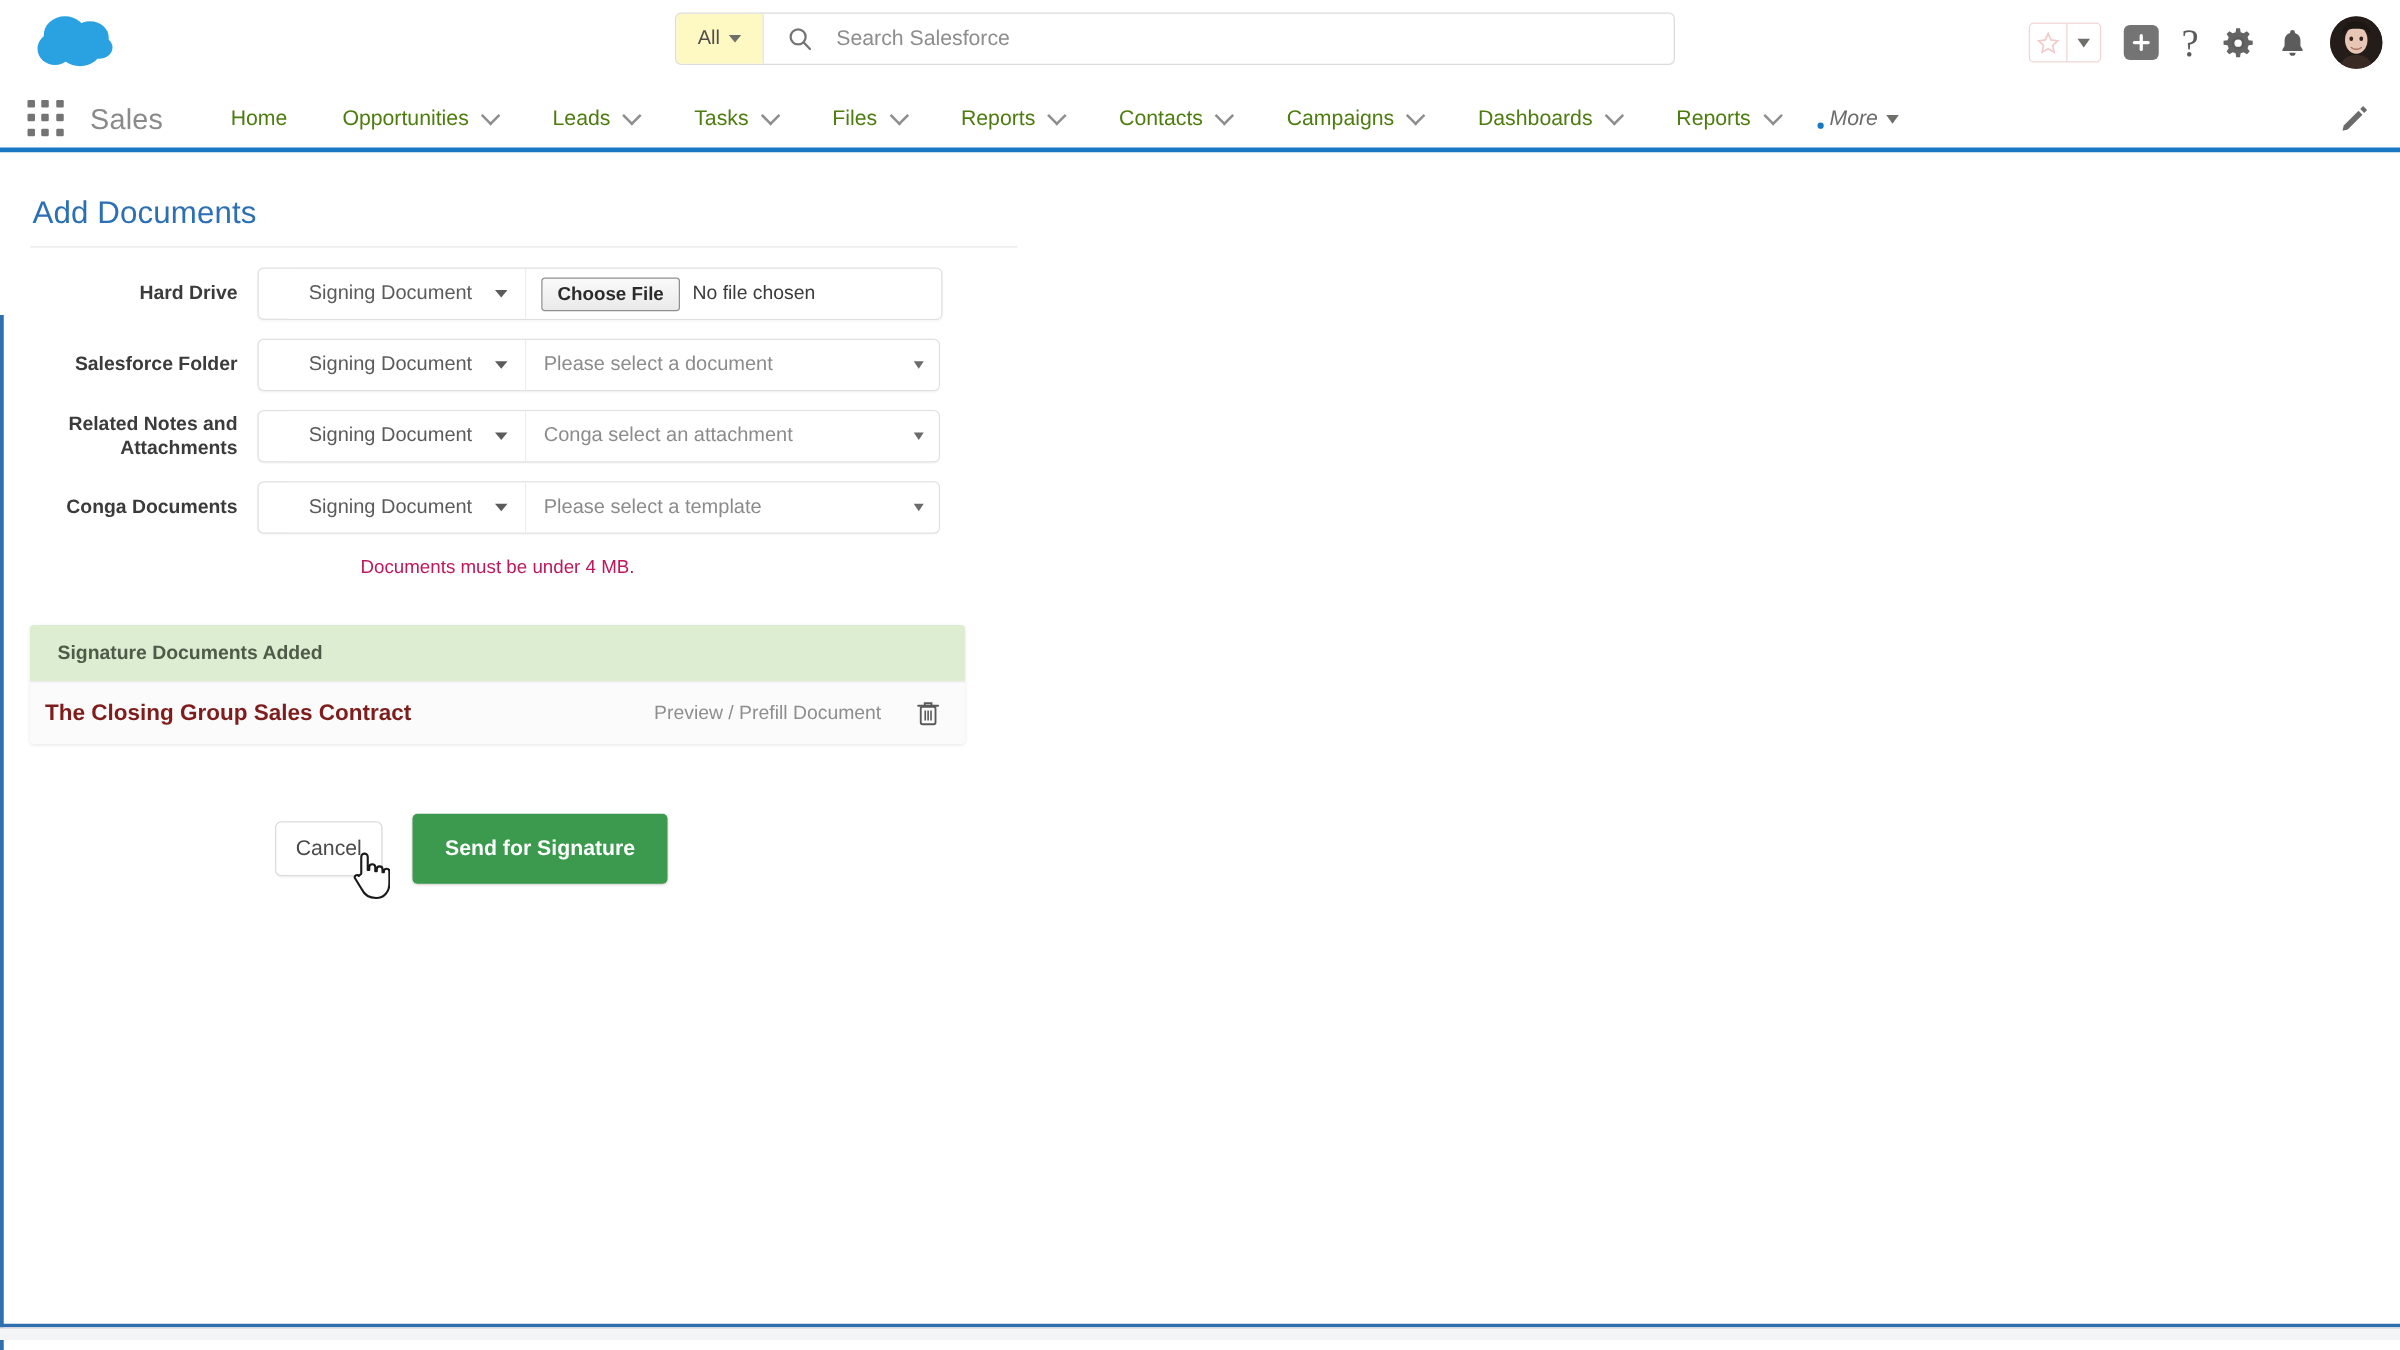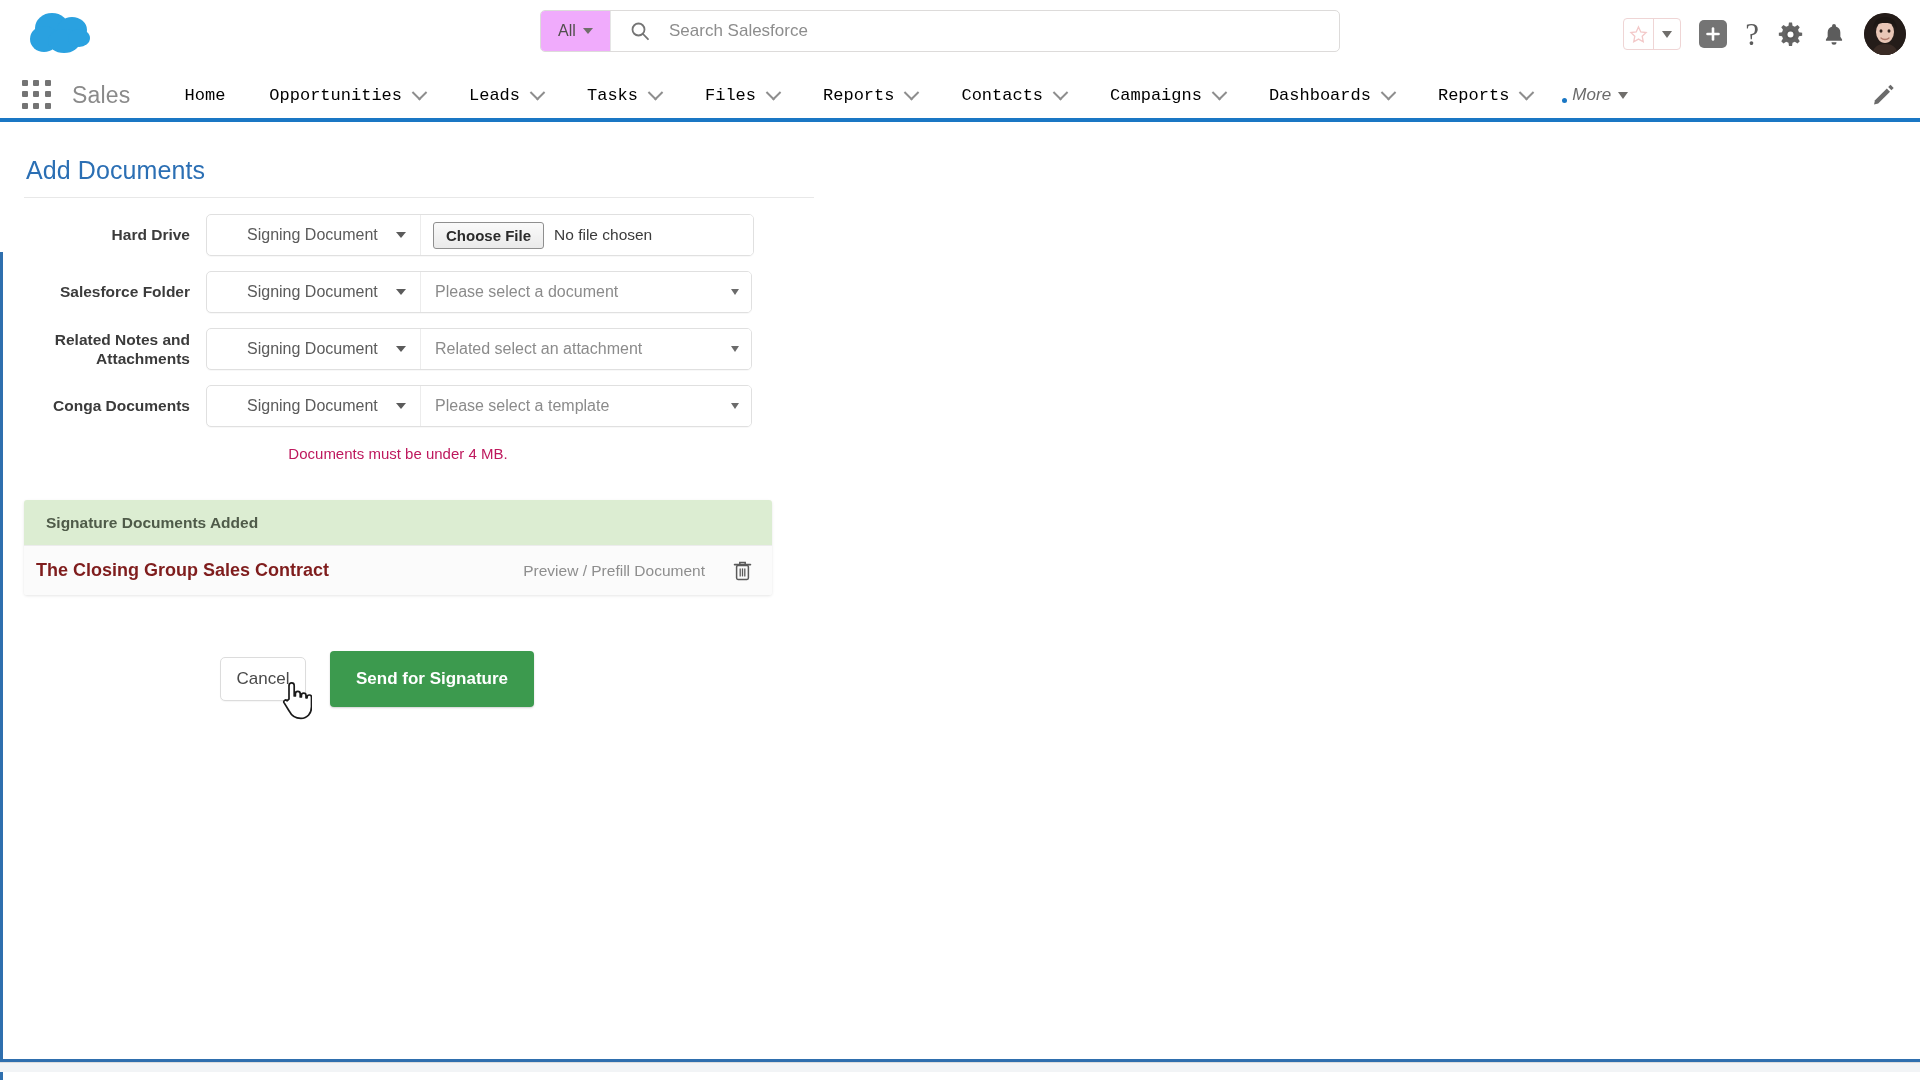--- a/index.html
+++ b/index.html
@@ -39,21 +39,21 @@
     background: #fff;
     overflow: hidden;
   }
   .search-scope {
     width: 70px;
     display: flex; align-items: center; justify-content: center;
     gap: 7px;
     font-size: 16px; color: #514f4d;
     border-right: 1px solid #e5e5e5;
     cursor: pointer;
-    background: #f0abfc;
+    background: #fef9c3;
   }
   .caret-dn {
     width: 0; height: 0;
     border-left: 5px solid transparent;
     border-right: 5px solid transparent;
     border-top: 6px solid #706e6b;
   }
   .search-icon-box {
     width: 58px;
     display: flex; align-items: center; justify-content: center;
@@ -158,25 +158,24 @@
     font-weight: 400;
     letter-spacing: .2px;
     white-space: nowrap;
   }
   .nav-items { display: flex; align-items: center; }
   .nav-item {
     display: flex; align-items: center;
     gap: 12px;
     padding: 0 22px;
     font-size: 17px;
-    color: #000000;
+    color: #4d7c0f;
     cursor: pointer;
     white-space: nowrap;
     height: 46px;
-    font-family: Liberation Mono, monospace;
   }
   .chev {
     display: inline-block;
     width: 11px; height: 11px;
     border-right: 2.2px solid #8e8e8e;
     border-bottom: 2.2px solid #8e8e8e;
     transform: rotate(45deg) translate(-2px,-2px);
   }
   .nav-more {
     display: flex; align-items: center; gap: 7px;
@@ -605,21 +604,21 @@
       </div>
 
       <div class="form-row">
         <div class="row-label">Related Notes and Attachments</div>
         <div class="field-group fg-w2">
           <div class="type-select">
             <span>Signing Document</span>
             <span class="tri-sm"></span>
           </div>
           <div class="picker-cell">
-            <span>Related select an attachment</span>
+            <span>Conga select an attachment</span>
             <span class="tri-dn-thin"></span>
           </div>
         </div>
       </div>
 
       <div class="form-row">
         <div class="row-label">Conga Documents</div>
         <div class="field-group fg-w2">
           <div class="type-select">
             <span>Signing Document</span>

